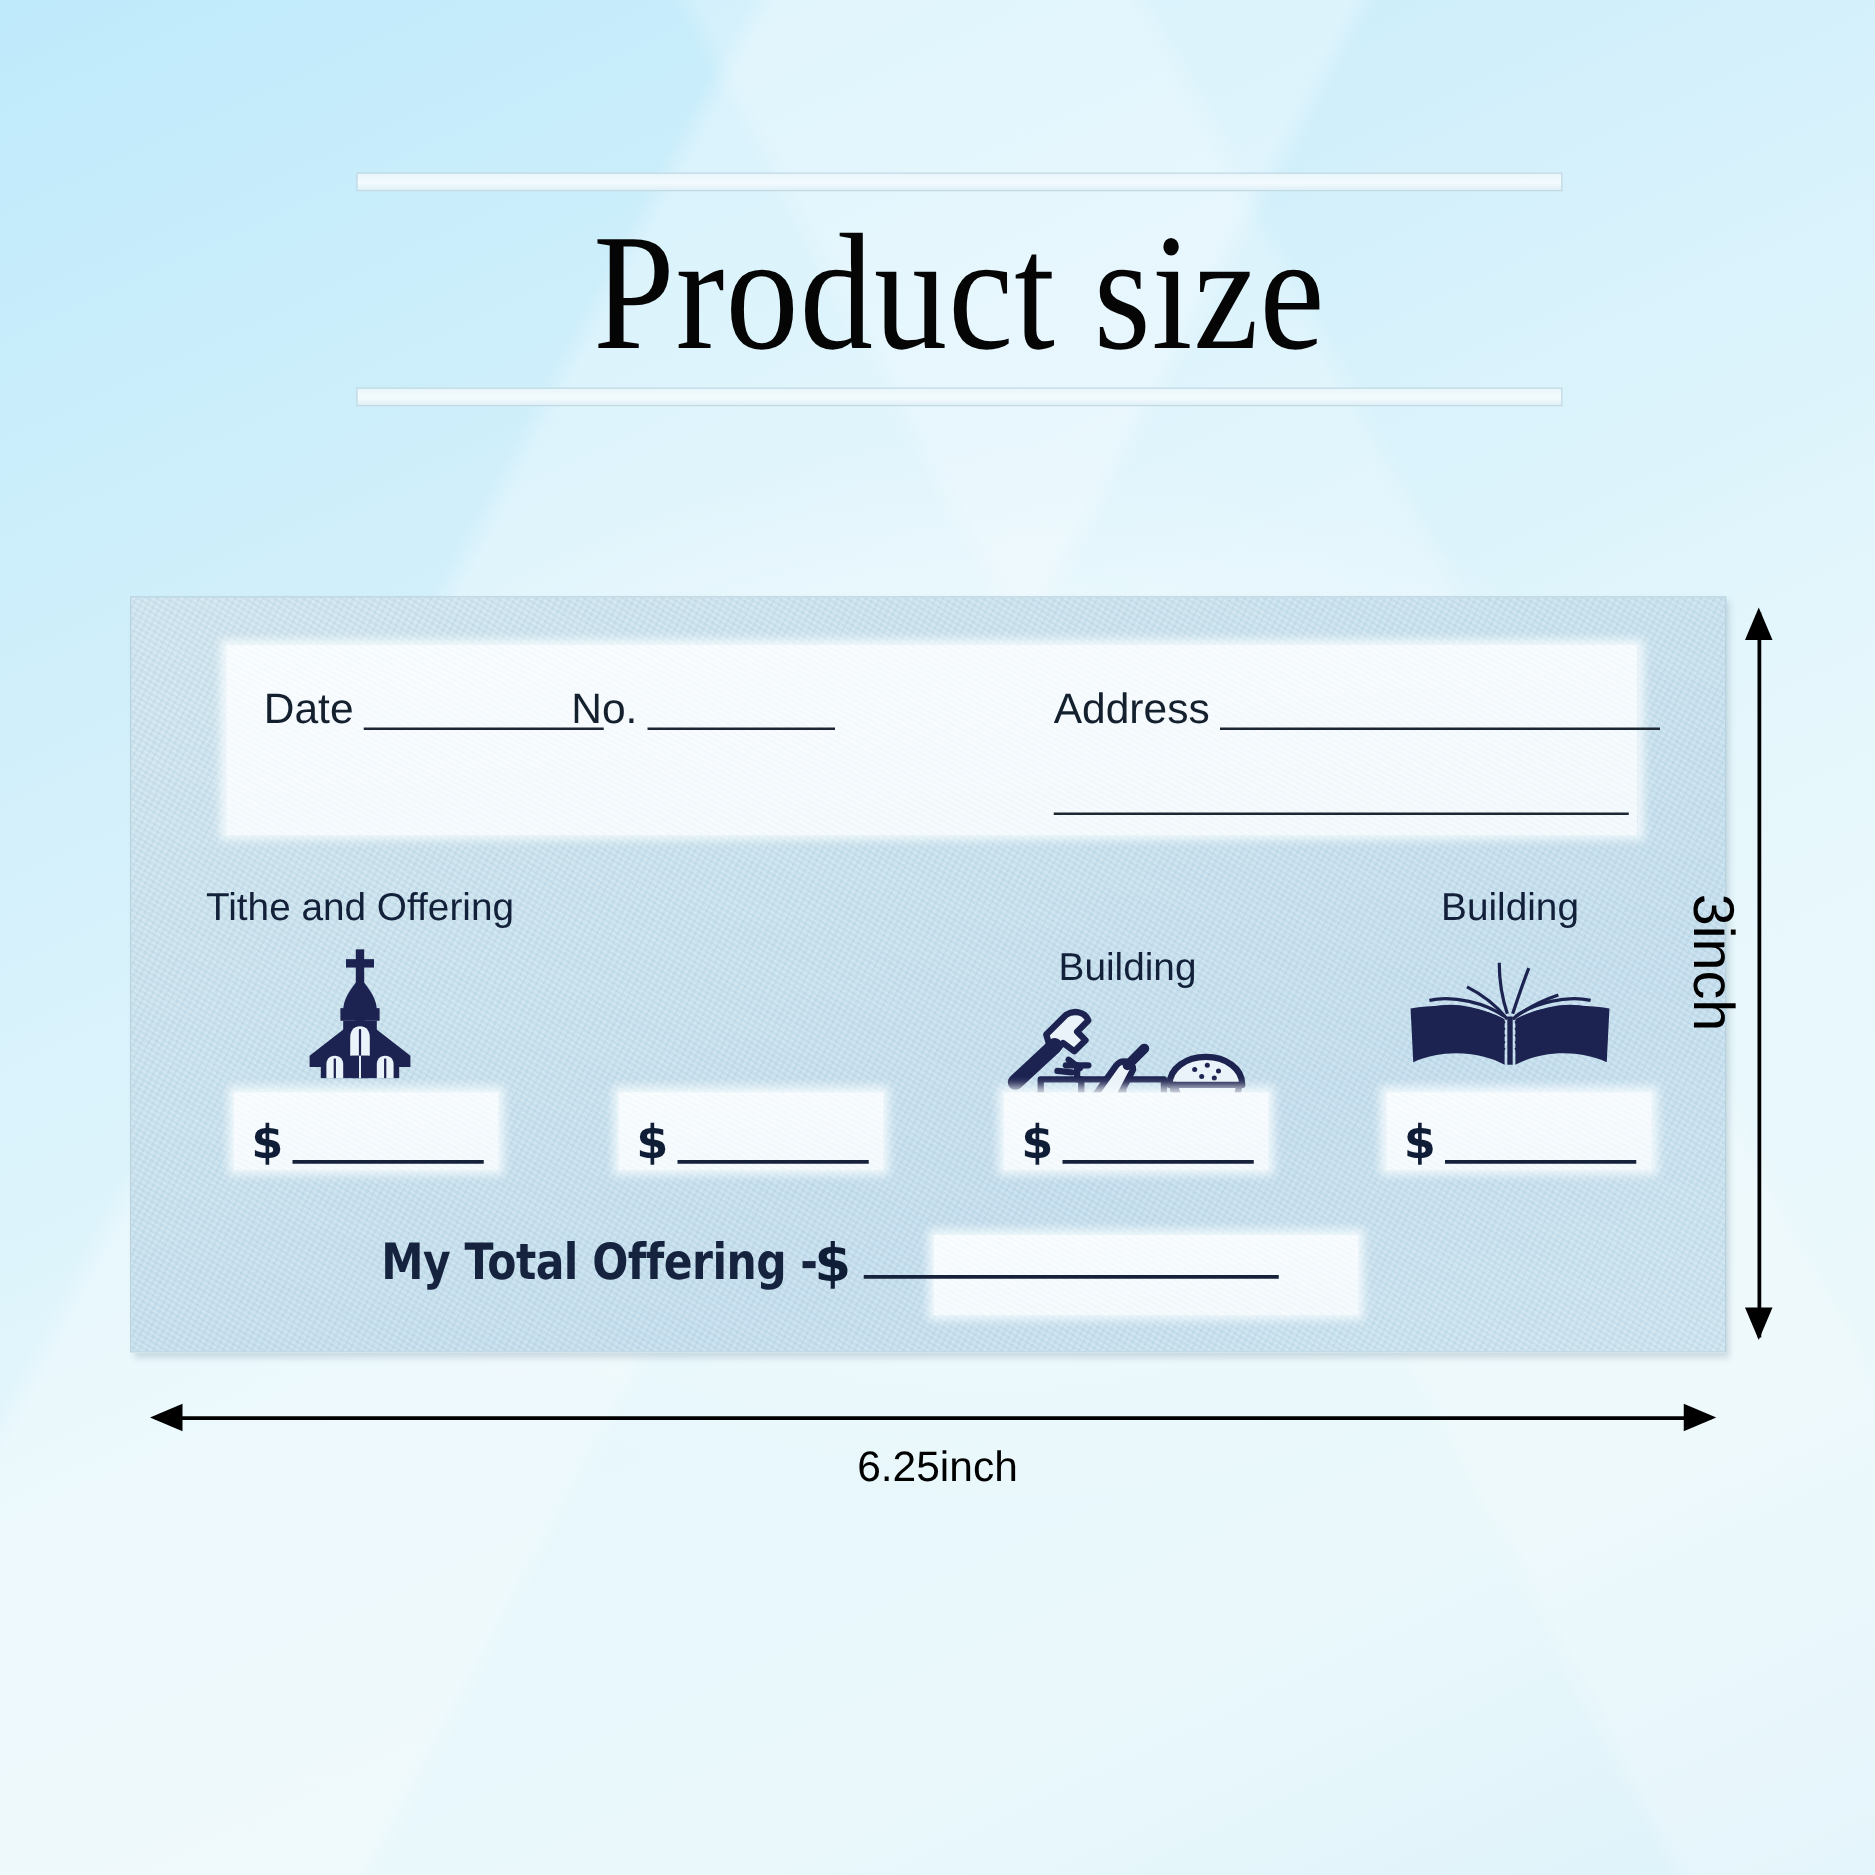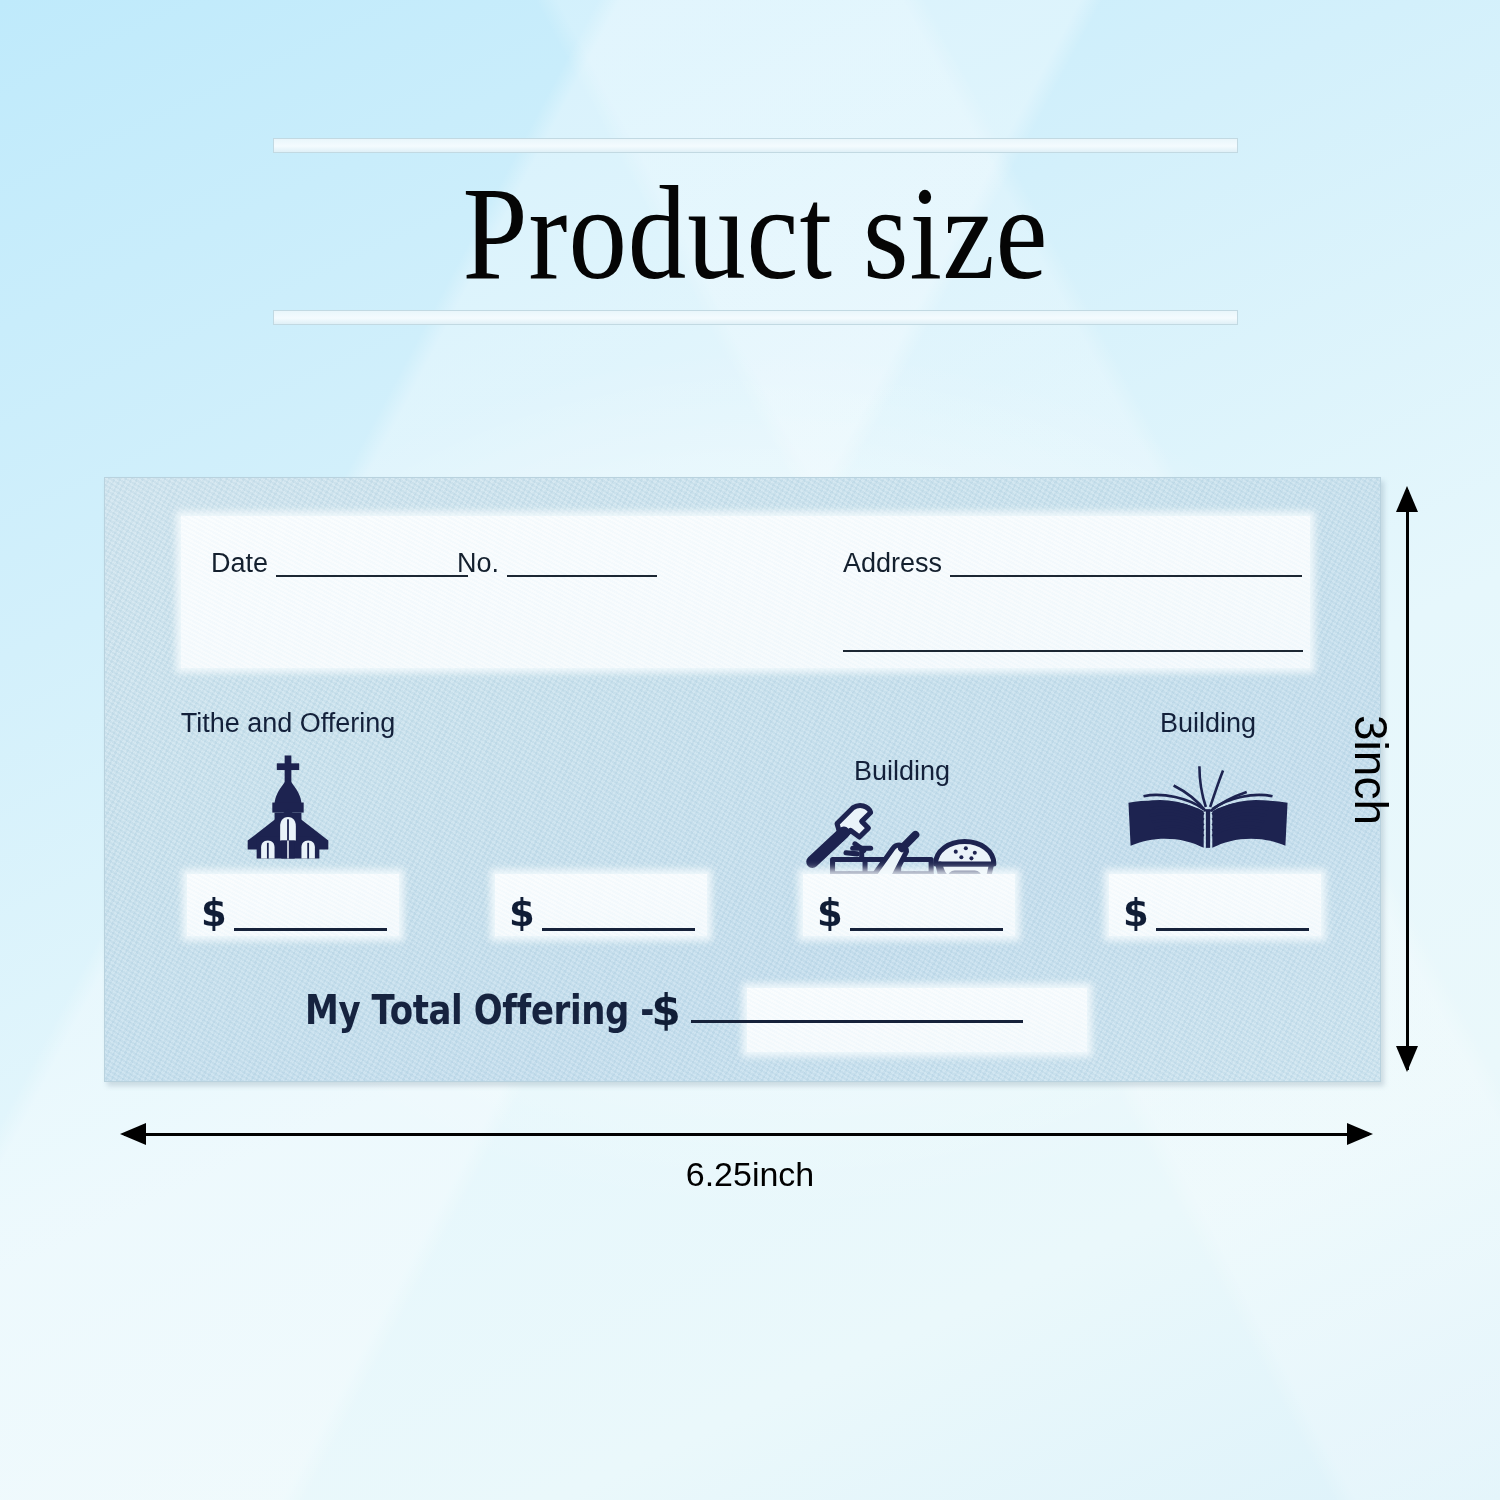--- a/index.html
+++ b/index.html
@@ -28,21 +28,21 @@
     content: "";
     position: absolute;
     inset: 0;
     background:
       radial-gradient(ellipse 900px 620px at 52% 52%, rgba(255,255,255,0.70), rgba(255,255,255,0) 70%);
   }
 
   
   #title-block {
     position: absolute;
-    left: 273px;
+    left: 285px;
     top: 138px;
     width: 965px;
   }
   .rule-bar {
     height: 15px;
     border: 1px solid #c2d9e2;
     background: linear-gradient(180deg, #e9f6fb 0%, #f4fbfe 55%, #dff0f7 100%);
     box-sizing: border-box;
   }
   #page-title {
@@ -85,41 +85,41 @@
     left: 76px;
     top: 38px;
     width: 1129px;
     height: 152px;
   }
   .field-row {
     position: absolute;
     display: flex;
     align-items: flex-end;
     color: #14202e;
-    font-size: 27px;
+    font-size: 34px;
     white-space: nowrap;
   }
   .field-label {
     padding-right: 8px;
     line-height: 1;
   }
   .field-line {
     border-bottom: 2.5px solid #1c2733;
     height: 22px;
   }
 
   
   .cat-col {
     position: absolute;
     top: 232px;
     width: 290px;
     text-align: center;
   }
   .cat-title {
-    font-size: 27px;
+    font-size: 31px;
     color: #13203a;
     line-height: 1;
     white-space: nowrap;
   }
   .cat-icon {
     height: 116px;
     margin-top: 12px;
     display: flex;
     align-items: center;
     justify-content: center;

